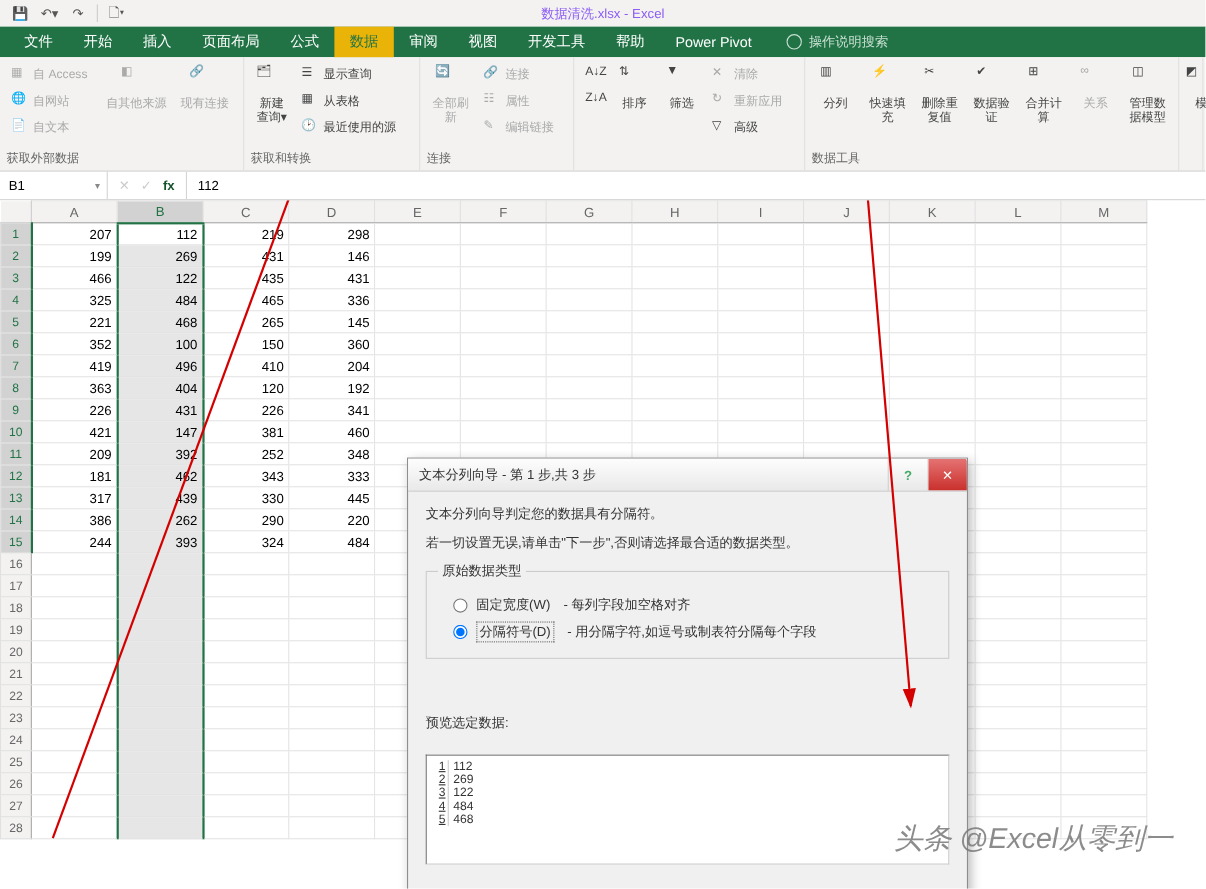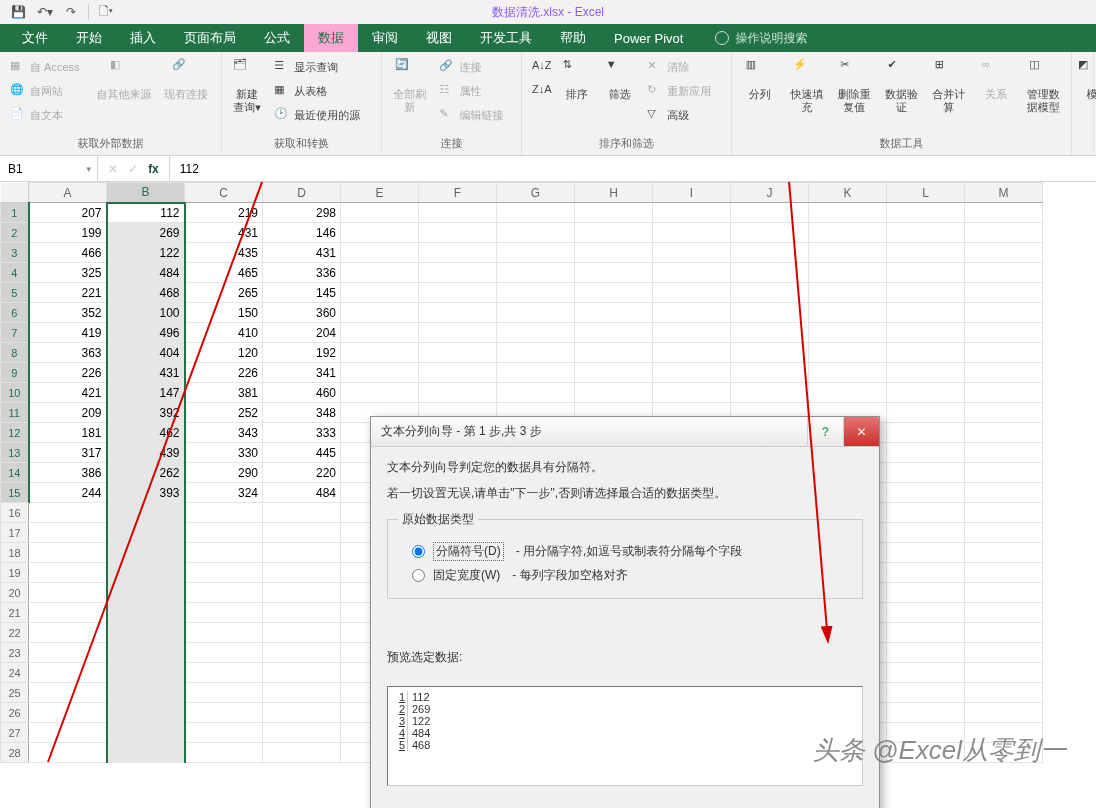--- a/index.html
+++ b/index.html
@@ -8,29 +8,29 @@
   
   .title-bar { height: 24px; background: #f3f2f1; display: flex; align-items: center; position: relative; font-size: 12px; color: #444; }
   .qat { display: flex; align-items: center; gap: 8px; padding-left: 10px; }
   .qat-item { width: 18px; height: 18px; display: flex; align-items: center; justify-content: center; color: #565656; cursor: pointer; }
   .qat-sep { width: 1px; height: 16px; background: #ccc; }
   .title-center { position: absolute; left: 50%; transform: translateX(-50%); color: #8b5cf6; font-size: 12px; }
 
   
   .ribbon-tabs { height: 28px; background: #217346; display: flex; align-items: center; padding-left: 8px; font-size: 13px; color: #fff; }
   .ribbon-tab { padding: 0 14px; height: 100%; display: flex; align-items: center; cursor: pointer; }
-  .ribbon-tab.active { background: #f9a8d4; color: #217346; }
+  .ribbon-tab.active { background: #eab308; color: #217346; }
   .tell-me { margin-left: 18px; display: flex; align-items: center; gap: 6px; color: #c8e0d2; font-size: 12px; }
   .bulb { width: 14px; height: 14px; border: 1px solid #c8e0d2; border-radius: 50%; }
 
   
   .ribbon { height: 104px; background: #f3f2f1; border-bottom: 1px solid #d4d4d4; display: flex; font-size: 11px; color: #444; }
   .ribbon-group { border-right: 1px solid #e0e0e0; display: flex; flex-direction: column; padding: 4px 6px 0; }
   .ribbon-group-body { flex: 1; display: flex; align-items: flex-start; gap: 4px; }
-  .ribbon-group-label { text-align: center; font-size: 11px; color: #666; padding: 2px 0 4px; }
+  .ribbon-group-label { font-size: 11px; color: #666; padding: 2px 0 4px; }
   .rbtn-large { display: flex; flex-direction: column; align-items: center; justify-content: flex-start; width: 44px; padding-top: 2px; cursor: pointer; }
   .rbtn-large.disabled { color: #aaa; }
   .rbtn-large .ico { width: 28px; height: 28px; margin-bottom: 2px; }
   .rbtn-large .lbl { font-size: 11px; text-align: center; line-height: 13px; }
   .rbtn-stack { display: flex; flex-direction: column; gap: 2px; }
   .rbtn-small { display: flex; align-items: center; gap: 4px; font-size: 11px; height: 22px; padding: 0 4px; cursor: pointer; color: #444; white-space: nowrap; }
   .rbtn-small.disabled { color: #aaa; }
   .ico-s { width: 16px; height: 16px; display: inline-block; }
 
   
@@ -68,21 +68,21 @@
   .radio-sel { border: 1px dotted #666; padding: 0 2px; }
   .preview-label { margin-top: 50px; margin-bottom: 20px; }
   .preview-box { border: 1px inset #ccc; background: #fff; height: 100px; padding: 4px 6px; font-family: Consolas, monospace; font-size: 11px; position: relative; overflow-y: scroll; }
   .preview-line { display: flex; }
   .preview-line .ln { width: 14px; border-right: 1px solid #ccc; margin-right: 4px; text-align: right; padding-right: 2px; text-decoration: underline; }
 
   
   .arrow { position: absolute; pointer-events: none; }
 
   
-  .watermark { position: absolute; right: 30px; bottom: 40px; font-size: 26px; font-style: italic; color: rgba(120,120,120,0.85); font-family: "Segoe UI", sans-serif; }
+  .watermark { position: absolute; right: 30px; bottom: 28px; font-size: 26px; font-style: italic; color: rgba(120,120,120,0.85); font-family: "Segoe UI", sans-serif; }
 
 </style>
 </head>
 <body>
 
 <div class="title-bar">
   <div class="qat">
     <span class="qat-item">💾</span>
     <span class="qat-item">↶▾</span>
     <span class="qat-item">↷</span>
@@ -214,21 +214,20 @@
         <div class="rbtn-small disabled">
             <span class="ico-s">↻</span>
             <span>重新应用</span>
           </div>
         <div class="rbtn-small">
             <span class="ico-s">▽</span>
             <span>高级</span>
           </div>
       </div>
     </div>
-    <div class="ribbon-group-label">排序和筛选</div>
   </div>
 
   <div class="ribbon-group" style="width:340px">
     <div class="ribbon-group-body" id="g5-body">
         <div class="rbtn-large" style="width: 44px;">
           <span class="ico">▥</span>
           <span class="lbl">分列</span>
         </div>
         <div class="rbtn-large" style="width: 44px;">
           <span class="ico">⚡</span>
@@ -759,28 +758,28 @@
           </div>
         <div class="dlg-btn dlg-close">✕</div>
       </div>
     </div>
     <div class="dialog-body">
       <p>文本分列向导判定您的数据具有分隔符。</p>
       <p>若一切设置无误,请单击"下一步",否则请选择最合适的数据类型。</p>
       <fieldset class="dset">
         <legend>原始数据类型</legend>
         <div class="radio-row">
+          <input type="radio" style="">
+          <span>固定宽度(W)</span>
+          <span style="margin-left:6px">- 每列字段加空格对齐</span>
+        </div>
+        <div class="radio-row">
           <input type="radio" checked="" style="">
           <span class="radio-sel">分隔符号(D)</span>
           <span style="margin-left:6px">- 用分隔字符,如逗号或制表符分隔每个字段</span>
-        </div>
-        <div class="radio-row">
-          <input type="radio" style="">
-          <span>固定宽度(W)</span>
-          <span style="margin-left:6px">- 每列字段加空格对齐</span>
         </div>
       </fieldset>
       <div class="preview-label">预览选定数据:</div>
       <div class="preview-box" id="preview-box">
           <div class="preview-line">
             <span class="ln">1</span>
             <span>112</span>
           </div>
           <div class="preview-line">
             <span class="ln">2</span>

